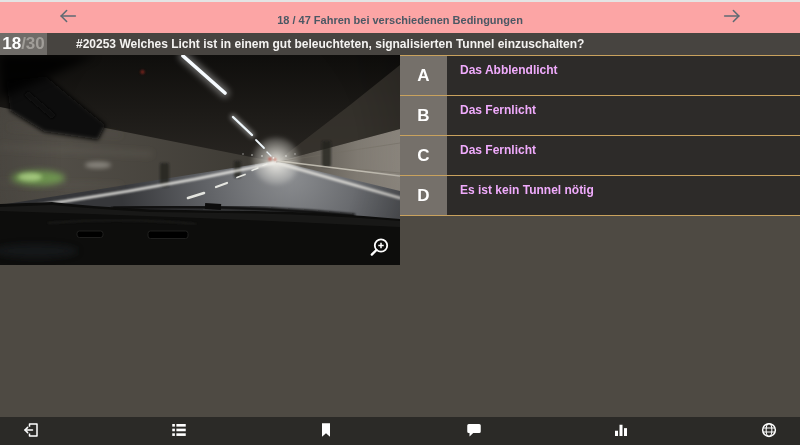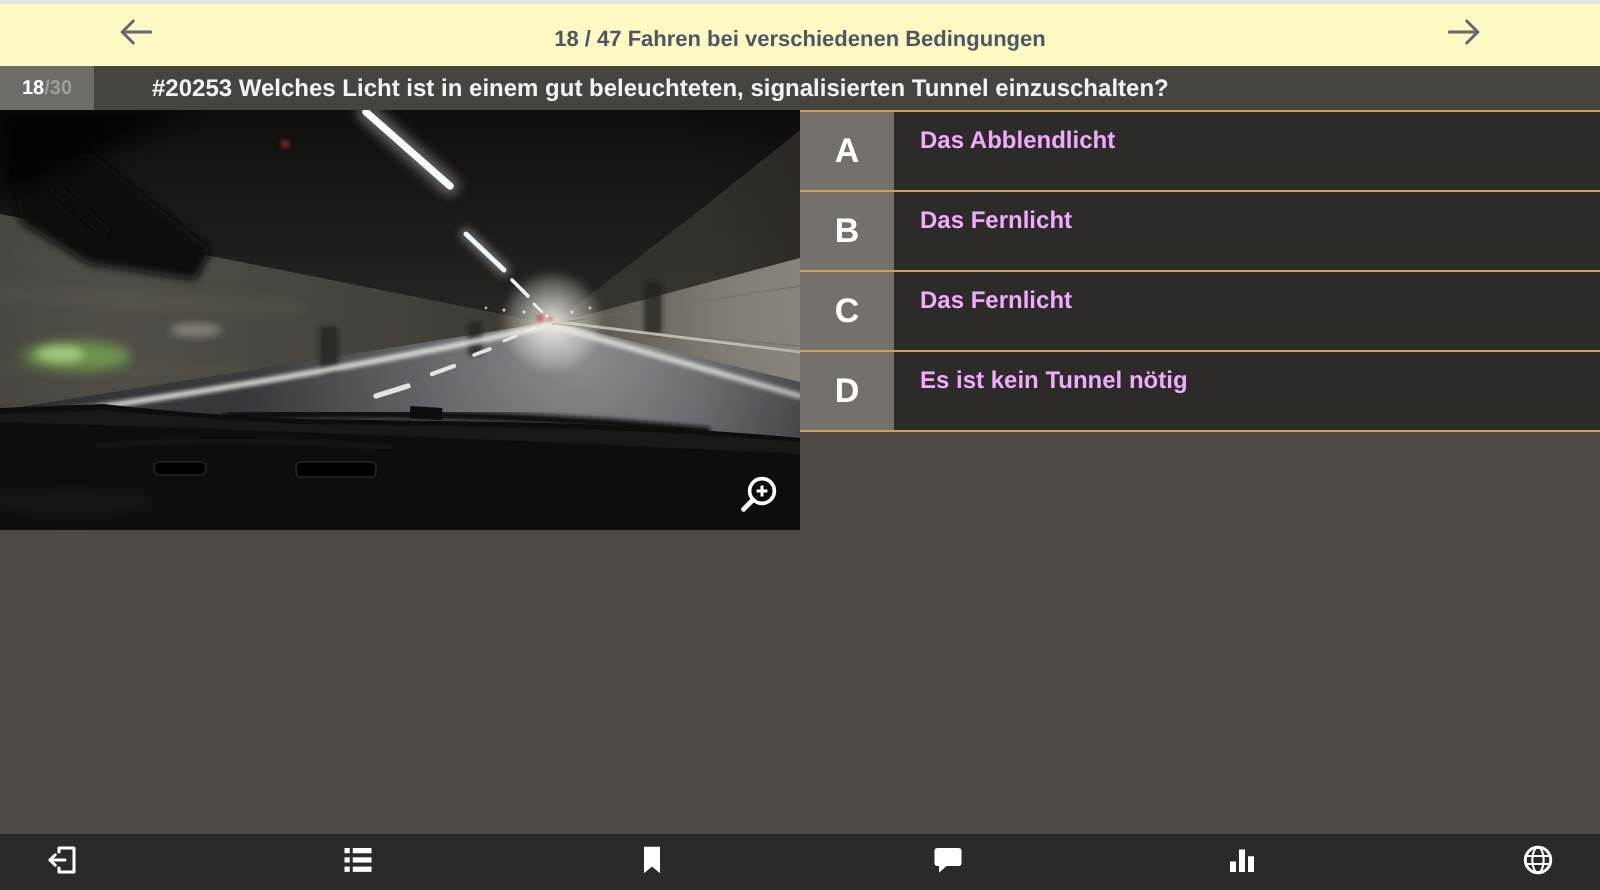--- a/index.html
+++ b/index.html
@@ -2,34 +2,34 @@
 <html><head>
 <meta charset="utf-8">
 <style>
   * { margin:0; padding:0; box-sizing:border-box; }
   html,body { width:800px; height:445px; }
   body { font-family:"Liberation Sans", sans-serif; background:#4e4a43; }
   .app { position:relative; width:800px; height:445px; overflow:hidden; background:#4e4a43; }
 
   
   .topbar { position:absolute; left:0; top:0; width:800px; height:33px;
-            background:#fef9c3; border-top:2px solid #e4e4e4;
+            background:#fca5a5; border-top:2px solid #e4e4e4;
             display:flex; align-items:center; justify-content:space-between;
             padding:0 52px;gap:36px; }
   .nav-arrow { background:none; border:none; cursor:pointer; width:32px; height:31px;
                display:flex; align-items:center; justify-content:center; }
   .topbar-title { position:absolute; left:0; right:0; top:2px; height:31px;
                   display:flex; align-items:center; justify-content:center;
                   font-size:11px; font-weight:bold; color:#4b5864; pointer-events:none; }
 
   
   .qbar { position:absolute; left:0; top:33px; width:800px; height:22px;
           background:#474440; display:flex; align-items:stretch; }
   .qbadge { width:47px; background:#6f6c68; display:flex; align-items:center;
-            justify-content:center; font-size:10px; font-weight:bold; color:#fff; }
+            justify-content:center; font-size:17px; font-weight:bold; color:#fff; }
   .qbadge .dim { color:#a19e99; }
   .qtext { flex:1; display:flex; align-items:center; padding-left:29px;
            font-size:12px; font-weight:600; color:#f4f3f1; white-space:nowrap; overflow:hidden; }
 
   
   .photo { position:absolute; left:0; top:55px; width:400px; height:210px;
            overflow:hidden; background:#111; cursor:pointer; }
   .photo svg { display:block; }
   .zoom-btn { position:absolute; right:8px; bottom:5px; width:25px; height:24px;
               background:none; border:none; cursor:pointer; padding:0; }

